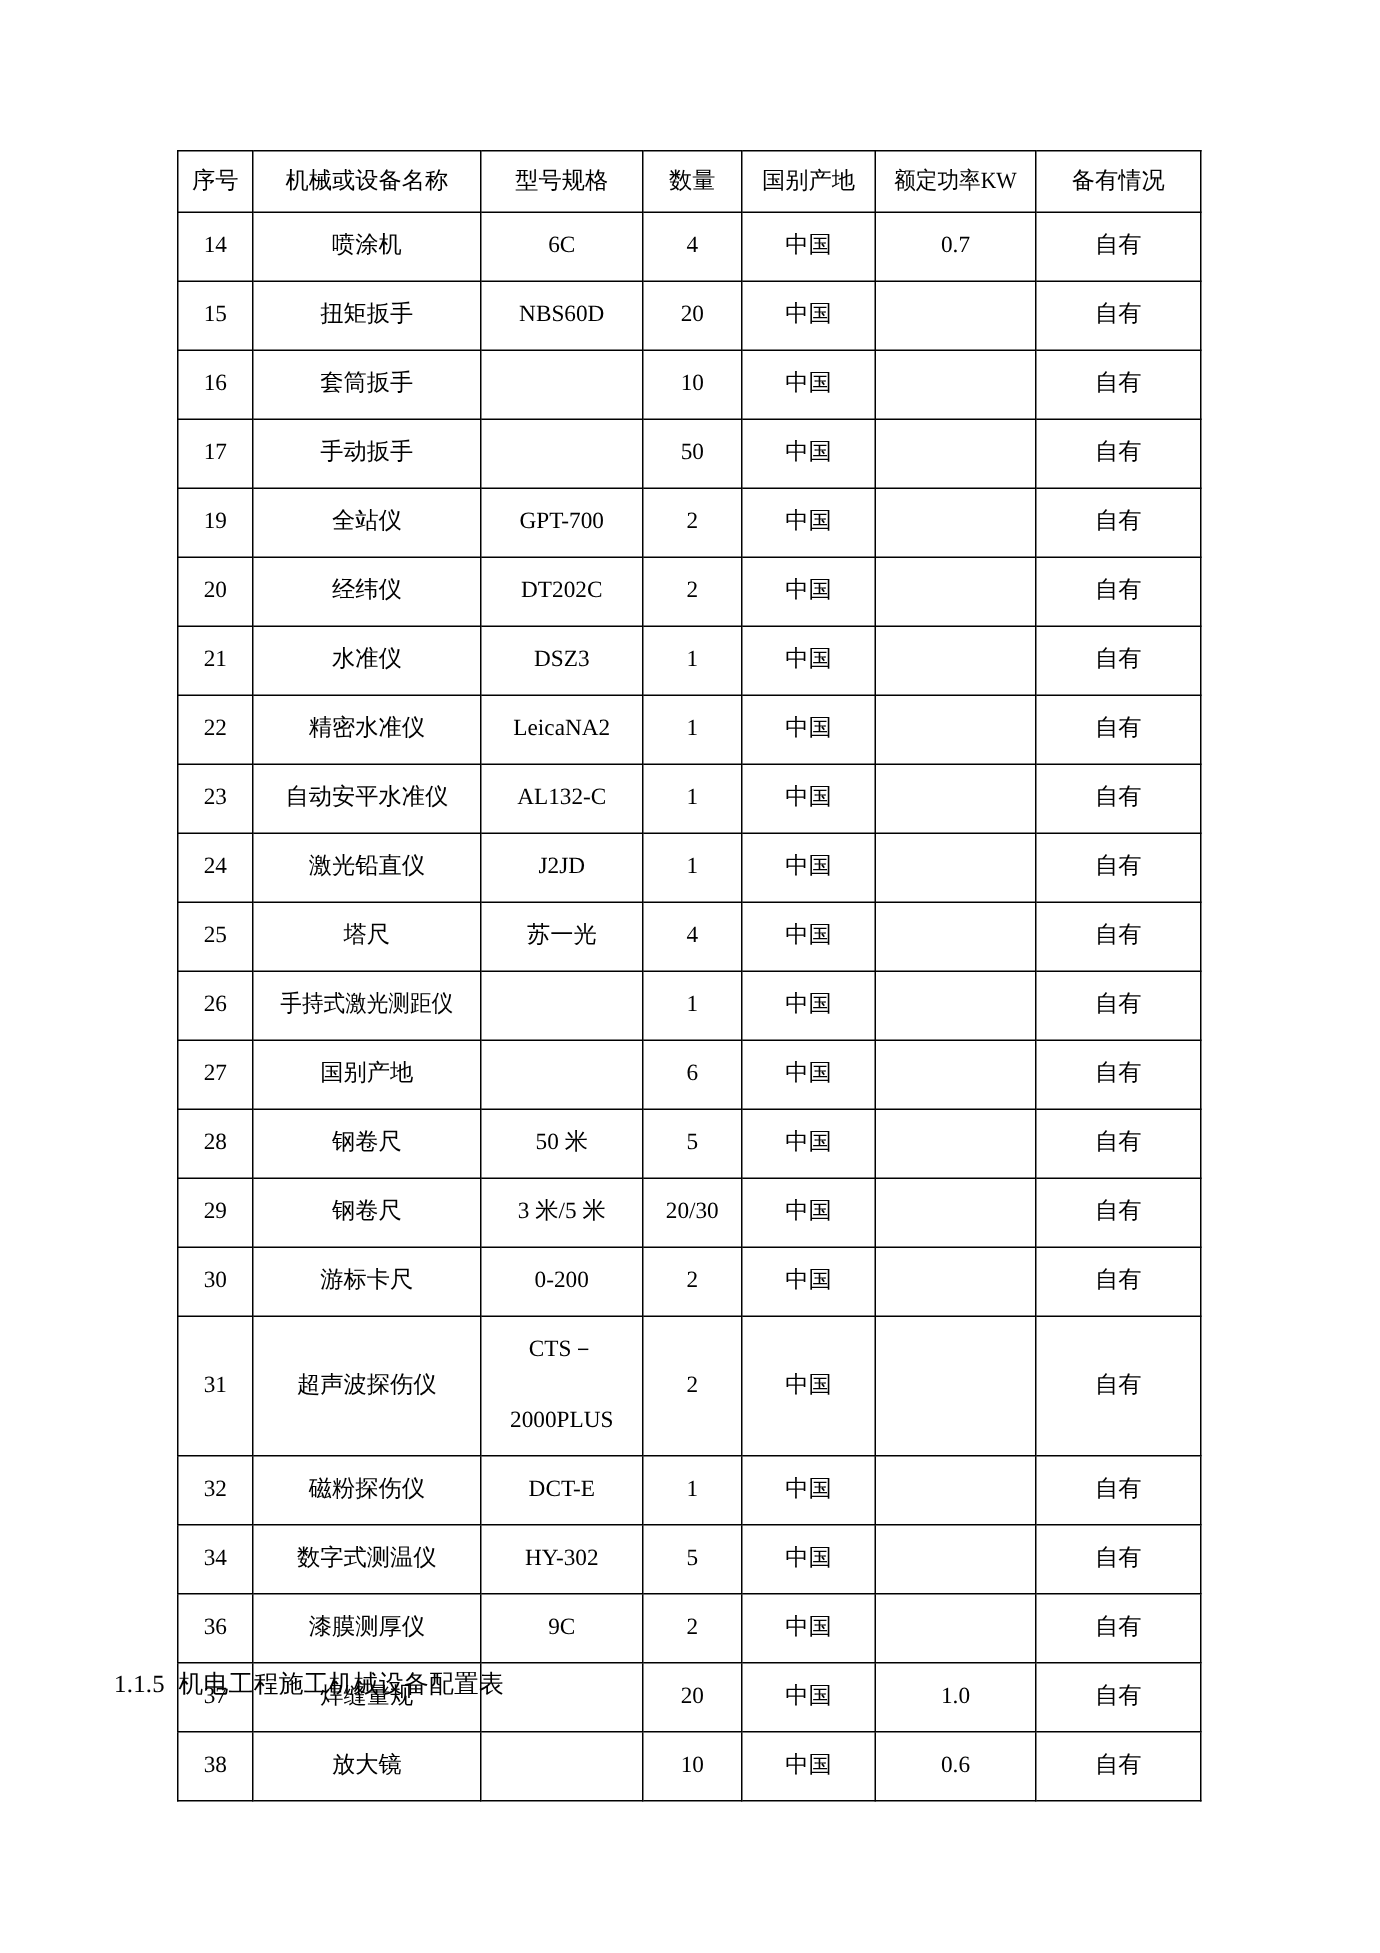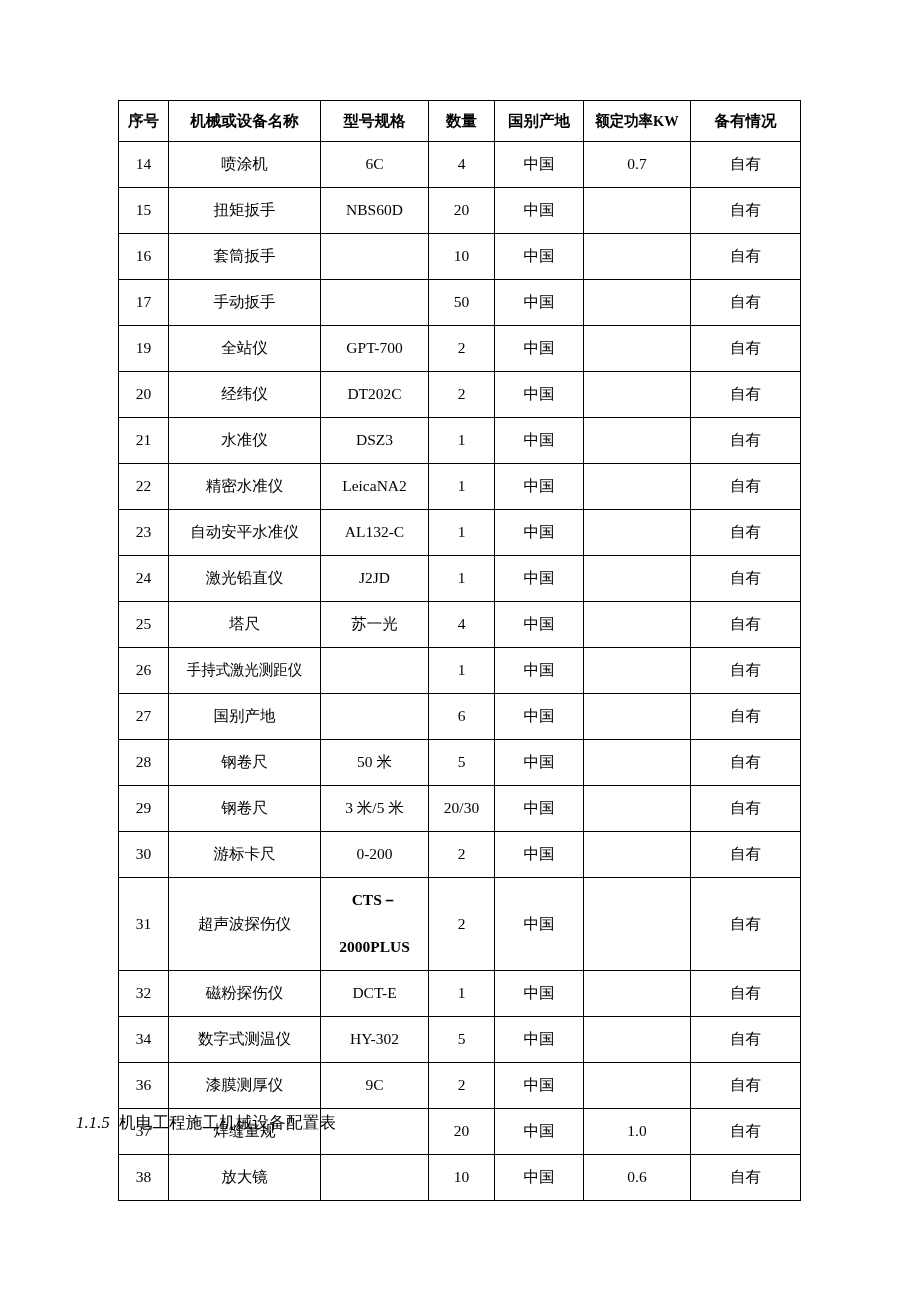--- a/index.html
+++ b/index.html
@@ -36,21 +36,20 @@
     font-weight: normal;
     text-align: center;
     vertical-align: middle;
     font-size: 15.5px;
     line-height: 1.35;
     padding: 0;
     font-family: "Liberation Serif", "DejaVu Serif", serif;
   }
   .equip-table thead th {
     height: 40px;
-    font-weight: bold;
   }
   .equip-table tbody td {
     height: 45px;
   }
   tr.tall td {
     height: 92px;
   }
   
   col.c-idx   { width: 50px; }
   col.c-name  { width: 152px; }
@@ -67,33 +66,31 @@
   }
   .squeeze {
     transform: scaleX(0.93);
   }
   .spec-two-line {
     display: flex;
     flex-direction: column;
     justify-content: center;
     gap: 26px;
     height: 92px;
-    font-weight: bold;
   }
   .caption {
     position: absolute;
     left: 76px;
     top: 1112px;
     font-size: 16.5px;
     letter-spacing: 0.2px;
     white-space: nowrap;
   }
   .caption .num {
     margin-right: 9px;
-    font-style: italic;
   }
 </style>
 </head>
 <body>
 
 <div class="page">
 
   <table class="equip-table">
     <colgroup>
       <col class="c-idx">

